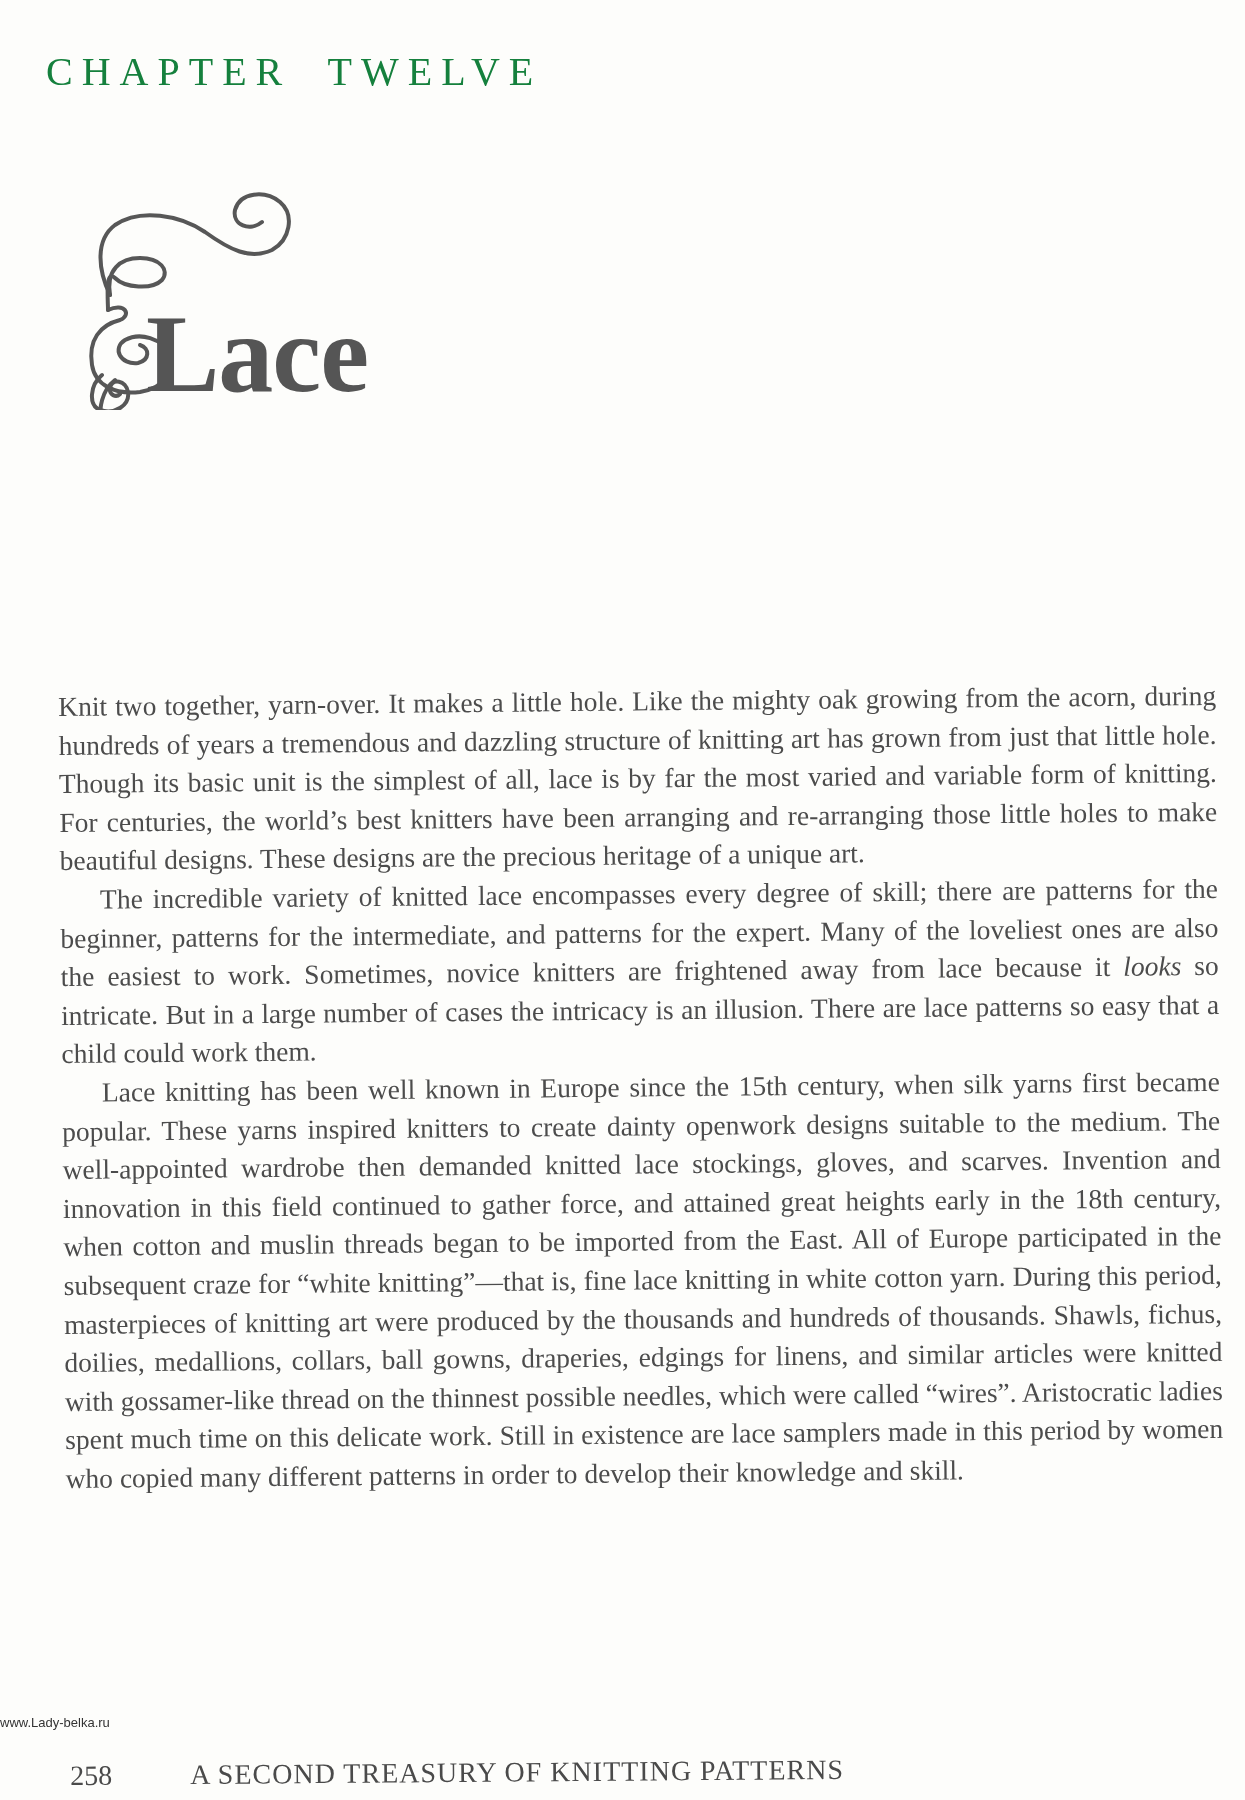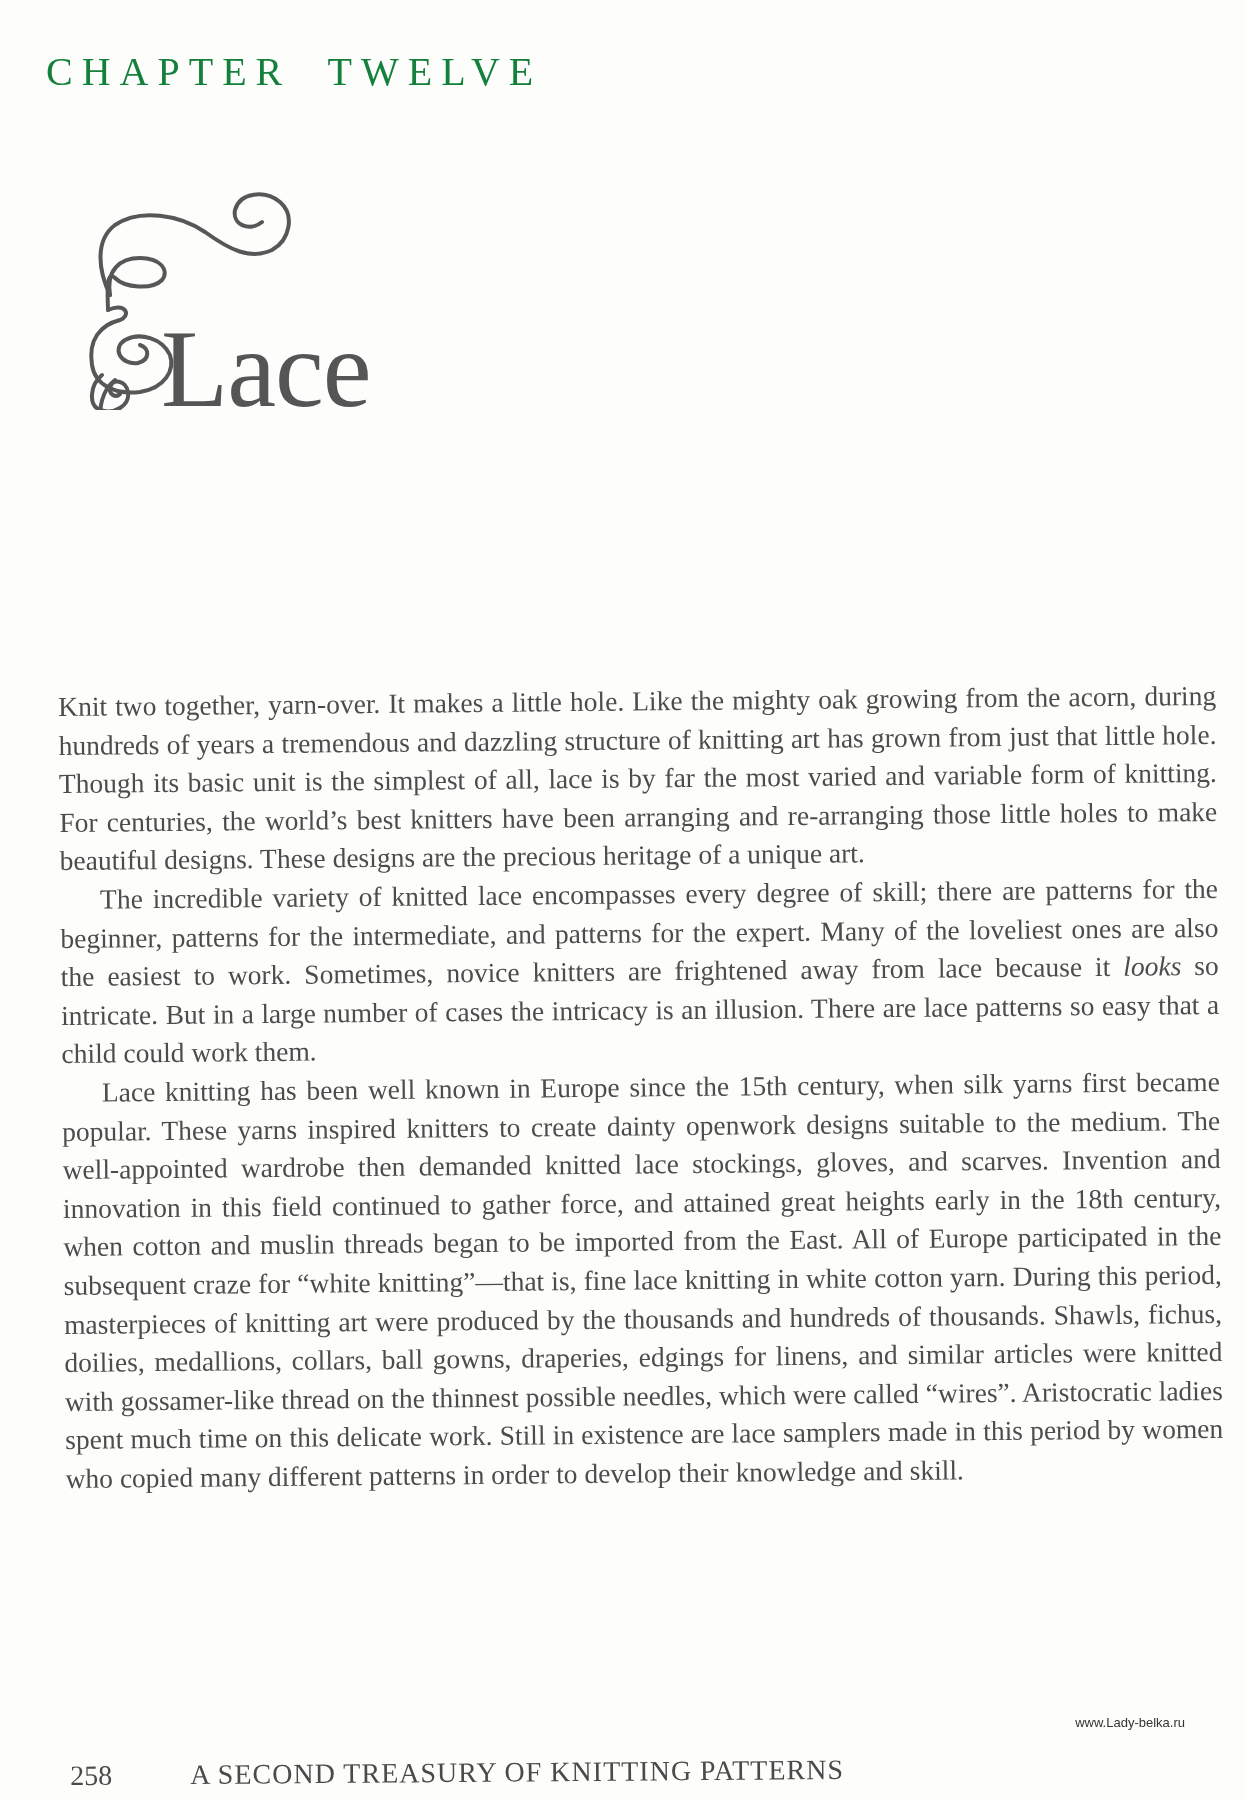--- a/index.html
+++ b/index.html
@@ -39,22 +39,22 @@
     stroke-width: 4;
     stroke-linecap: round;
   }
   .chapter-title {
     position: absolute;
     left: 145px;
     top: 298px;
     font-size: 110px;
     line-height: 1;
     color: #555;
-    margin: 16px;
-    font-weight: normal;
+    margin: 1px;
+    font-weight: bold;
     letter-spacing: -1px;
   }
   .body-text {
     position: absolute;
     left: 58px;
     top: 688px;
     width: 1158px;
     font-size: 27.5px;
     line-height: 38.6px;
     color: #4c4c4c;
@@ -69,21 +69,21 @@
     text-indent: 40px;
   }
   .body-text p.first {
     text-indent: 0;
   }
   .watermark {
     position: absolute;
     left: 0;
     width: 1185px;
     top: 1715px;
-    text-align: right;
+    text-align: left;
     font-family: "Liberation Sans", "DejaVu Sans", sans-serif;
     font-size: 13px;
     color: #333;
   }
   .footer {
     position: absolute;
     left: 70px;
     top: 1760px;
     font-size: 28px;
     color: #4a4a4a;

